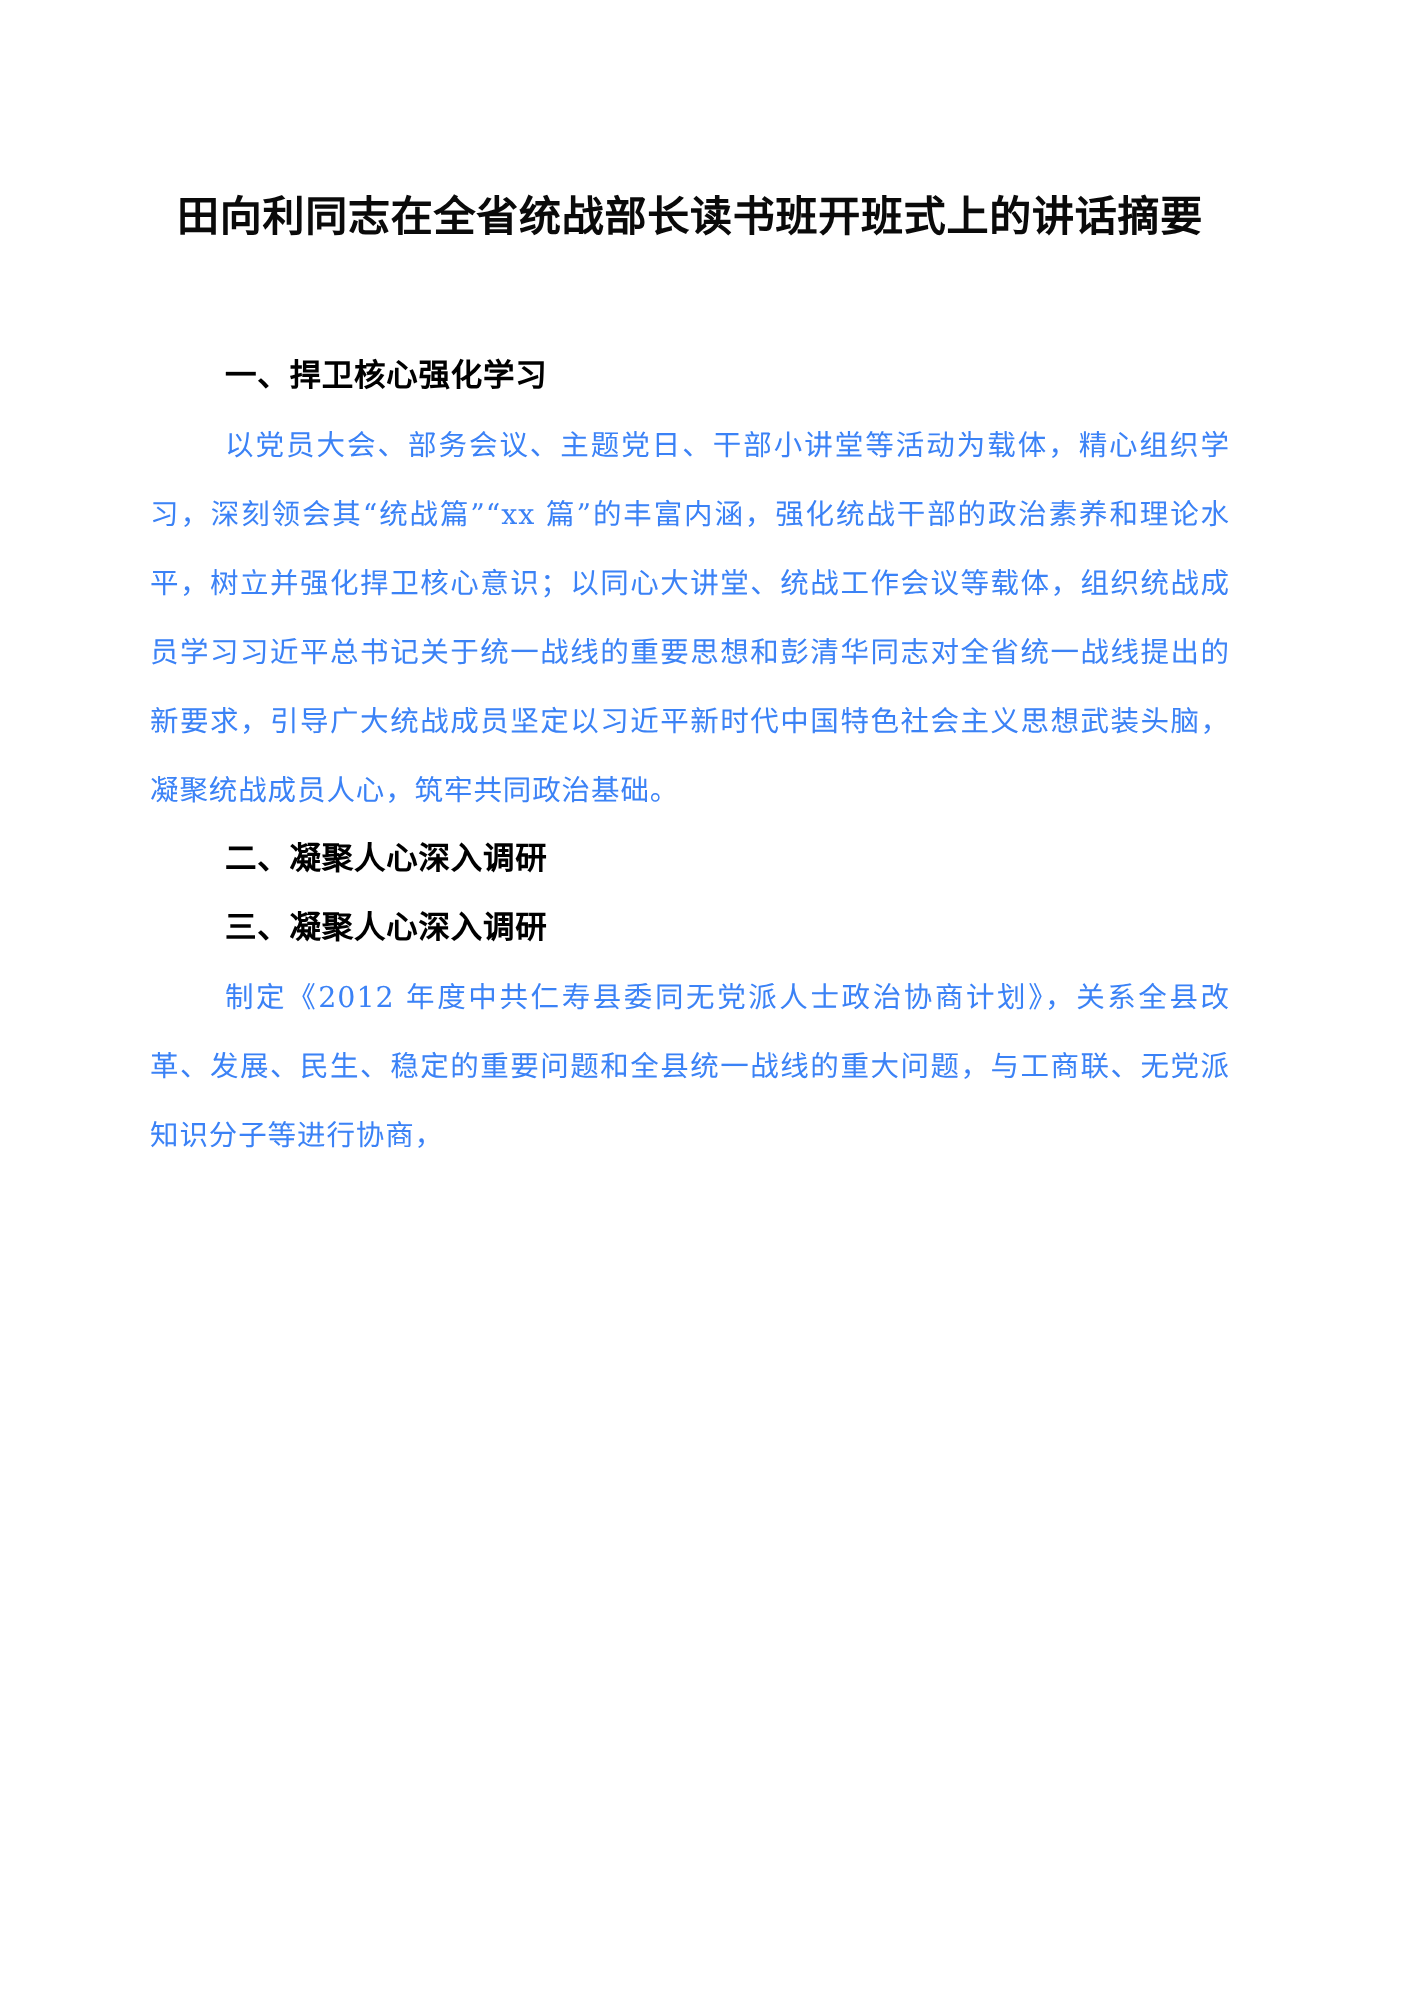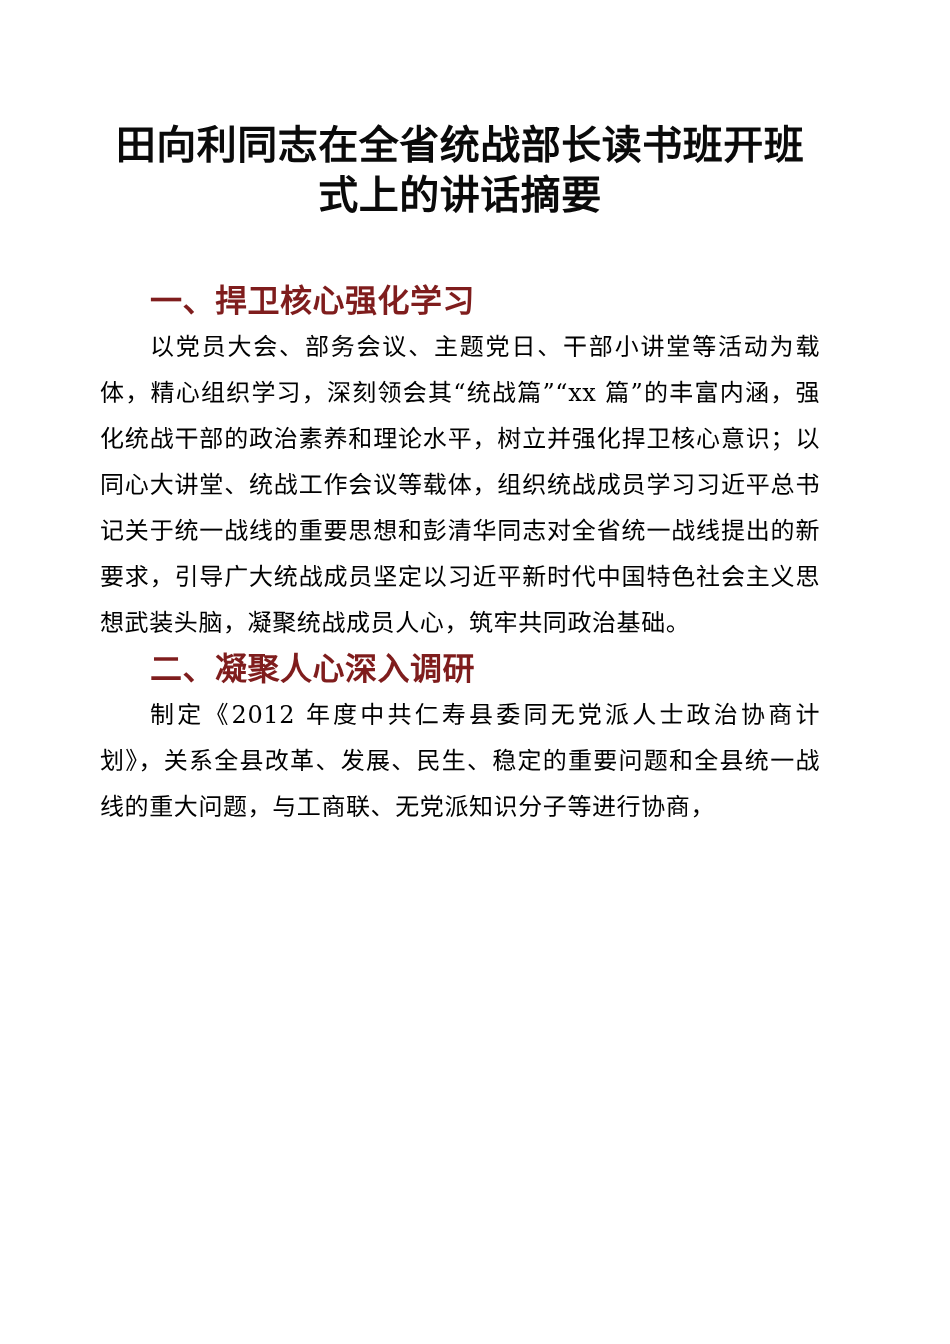--- a/index.html
+++ b/index.html
@@ -23,57 +23,57 @@
     height: 1344px;
     box-sizing: border-box;
     padding: 120px 130px 0 100px;
     background: #ffffff;
   }
 
   
   .doc-title {
     font-family: "DejaVu Serif", "Liberation Serif", serif;
     font-weight: bold;
-    font-size: 40px;
+    font-size: 28px;
     line-height: 50px;
     text-align: center;
     letter-spacing: 0.5px;
     margin: 0 0 0 0;
     padding: 0 10px;
     color: #0a0a0a;
   }
 
   .title-spacer {
     height: 58px;
   }
 
   
   .section-heading {
     font-family: Liberation Sans, sans-serif;
     font-weight: bold;
-    font-size: 32px;
+    font-size: 21px;
     line-height: 46px;
     text-indent: 50px;
     margin: 0;
     letter-spacing: 0.5px;
-    color: #7f1d1d;
+    color: #000000;
     white-space: nowrap;
   }
 
   
   .body-para {
     font-family: "DejaVu Serif", "Liberation Serif", serif;
-    font-size: 24px;
+    font-size: 19px;
     line-height: 46px;
     text-indent: 50px;
     margin: 0;
     text-align: justify;
     text-justify: inter-character;
     letter-spacing: 0.6px;
-    color: #000000;
+    color: #3b82f6;
     word-break: break-all;
   }
 
   .body-para:last-of-type {
     margin-bottom: 0;
   }
 </style>
 </head>
 <body>
 
@@ -83,16 +83,17 @@
 
   <div class="title-spacer"></div>
 
   <h2 class="section-heading">一、捍卫核心强化学习</h2>
 
   <p class="body-para">以党员大会、部务会议、主题党日、干部小讲堂等活动为载体，精心组织学习，深刻领会其“统战篇”“xx 篇”的丰富内涵，强化统战干部的政治素养和理论水平，树立并强化捍卫核心意识；以同心大讲堂、统战工作会议等载体，组织统战成员学习习近平总书记关于统一战线的重要思想和彭清华同志对全省统一战线提出的新要求，引导广大统战成员坚定以习近平新时代中国特色社会主义思想武装头脑，凝聚统战成员人心，筑牢共同政治基础。</p>
 
   <h2 class="section-heading">二、凝聚人心深入调研</h2>
 
 
+  <h2 class="section-heading">三、凝聚人心深入调研</h2>
 
   <p class="body-para">制定《2012 年度中共仁寿县委同无党派人士政治协商计划》，关系全县改革、发展、民生、稳定的重要问题和全县统一战线的重大问题，与工商联、无党派知识分子等进行协商，</p>
 
 </div>
 
 </body></html>

